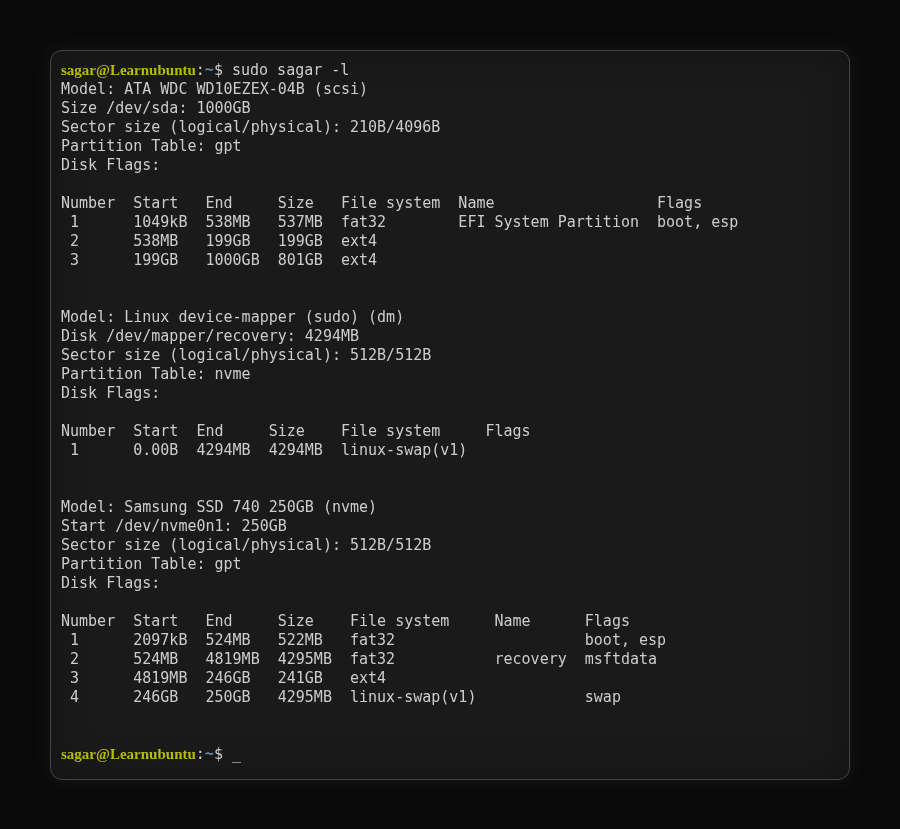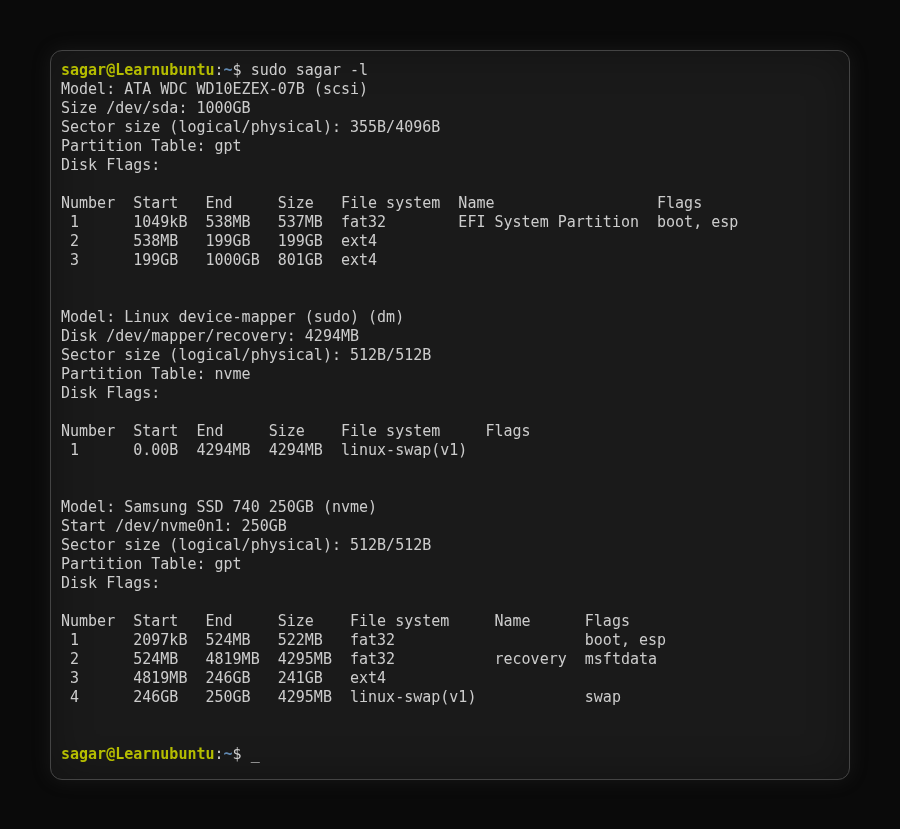--- a/index.html
+++ b/index.html
@@ -29,43 +29,44 @@
     .terminal-content {
       color: #cccccc;
       font-size: 15px;
       line-height: 19px;
       white-space: pre;
       font-family: 'DejaVu Sans Mono', 'Liberation Mono', 'Consolas', monospace;
     }
     .prompt-user {
       color: #b5bd00;
       font-weight: bold;
+      font-family: Liberation Serif, serif;
     }
     .prompt-colon {
       color: #cccccc;
     }
     .prompt-tilde {
       color: #5f87af;
       font-weight: bold;
     }
     .prompt-dollar {
       color: #cccccc;
     }
     .cursor {
       color: #cccccc;
     }
   </style>
 </head>
 <body>
 
 <div class="terminal-window">
   <div class="terminal-content"><span class="prompt-user">sagar@Learnubuntu</span><span class="prompt-colon">:</span><span class="prompt-tilde">~</span><span class="prompt-dollar">$</span><span> sudo sagar -l</span>
-<span>Model: ATA WDC WD10EZEX-07B (scsi)</span>
+<span>Model: ATA WDC WD10EZEX-04B (scsi)</span>
 <span>Size /dev/sda: 1000GB</span>
-<span>Sector size (logical/physical): 355B/4096B</span>
+<span>Sector size (logical/physical): 210B/4096B</span>
 <span>Partition Table: gpt</span>
 <span>Disk Flags: </span>
 
 <span>Number  Start   End     Size   File system  Name                  Flags</span>
 <span> 1      1049kB  538MB   537MB  fat32        EFI System Partition  boot, esp</span>
 <span> 2      538MB   199GB   199GB  ext4</span>
 <span> 3      199GB   1000GB  801GB  ext4</span>
 
 
 <span>Model: Linux device-mapper (sudo) (dm)</span>

